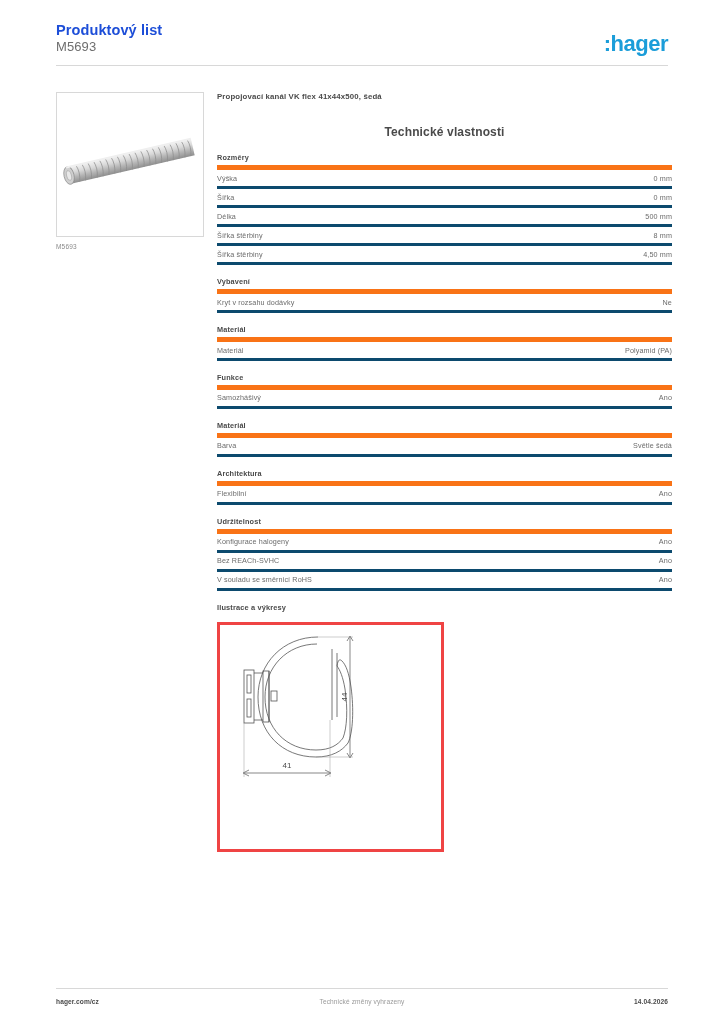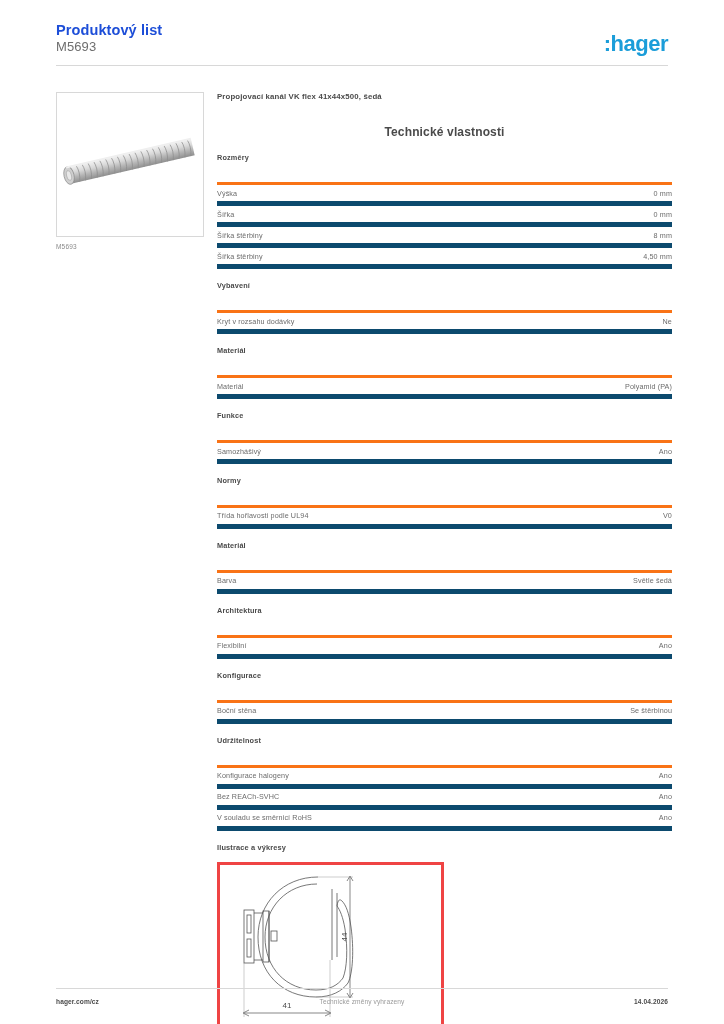--- a/index.html
+++ b/index.html
@@ -115,32 +115,32 @@
   }
 
   .section {
     margin-bottom: 12px;
   }
   .section-title {
     font-size: 7.3px;
     font-weight: bold;
     color: #4a4a4a;
     letter-spacing: 0.15px;
-    padding-bottom: 20px;
-    border-bottom: 3px solid #f97316;
+    padding-bottom: 3px;
+    border-bottom: 5px solid #f97316;
   }
   .row {
     display: flex;
     justify-content: space-between;
     align-items: baseline;
     font-size: 7.2px;
     color: #6b6b6b;
     letter-spacing: 0.12px;
     padding: 3.6px 0 3.4px 0;
-    border-bottom: 5px solid #0c4a6e;
+    border-bottom: 3px solid #0c4a6e;
   }
   .row-label {
     text-align: left;
     white-space: nowrap;
   }
   .row-value {
     text-align: left;
     white-space: nowrap;
   }
 
@@ -270,20 +270,24 @@
           <div class="section-title">Rozměry</div>
           <div class="row">
             <span class="row-label">Výška</span>
             <span class="row-value">0 mm</span>
           </div>
           <div class="row">
             <span class="row-label">Šířka</span>
             <span class="row-value">0 mm</span>
           </div>
           <div class="row">
+            <span class="row-label">Délka</span>
+            <span class="row-value">500 mm</span>
+          </div>
+          <div class="row">
             <span class="row-label">Šířka štěrbiny</span>
             <span class="row-value">8 mm</span>
           </div>
           <div class="row">
             <span class="row-label">Šířka štěrbiny</span>
             <span class="row-value">4,50 mm</span>
           </div>
         </div>
         <div class="section">
           <div class="section-title">Vybavení</div>
@@ -300,45 +304,31 @@
           </div>
         </div>
         <div class="section">
           <div class="section-title">Funkce</div>
           <div class="row">
             <span class="row-label">Samozhášivý</span>
             <span class="row-value">Ano</span>
           </div>
         </div>
         <div class="section">
-          <div class="section-title">Normy</div>
-          <div class="row">
-            <span class="row-label">Třída hořlavosti podle UL94</span>
-            <span class="row-value">V0</span>
-          </div>
-        </div>
-        <div class="section">
           <div class="section-title">Materiál</div>
           <div class="row">
             <span class="row-label">Barva</span>
             <span class="row-value">Světle šedá</span>
           </div>
         </div>
         <div class="section">
           <div class="section-title">Architektura</div>
           <div class="row">
             <span class="row-label">Flexibilní</span>
             <span class="row-value">Ano</span>
-          </div>
-        </div>
-        <div class="section">
-          <div class="section-title">Konfigurace</div>
-          <div class="row">
-            <span class="row-label">Boční stěna</span>
-            <span class="row-value">Se štěrbinou</span>
           </div>
         </div>
         <div class="section">
           <div class="section-title">Udržitelnost</div>
           <div class="row">
             <span class="row-label">Konfigurace halogeny</span>
             <span class="row-value">Ano</span>
           </div>
           <div class="row">
             <span class="row-label">Bez REACh-SVHC</span>

